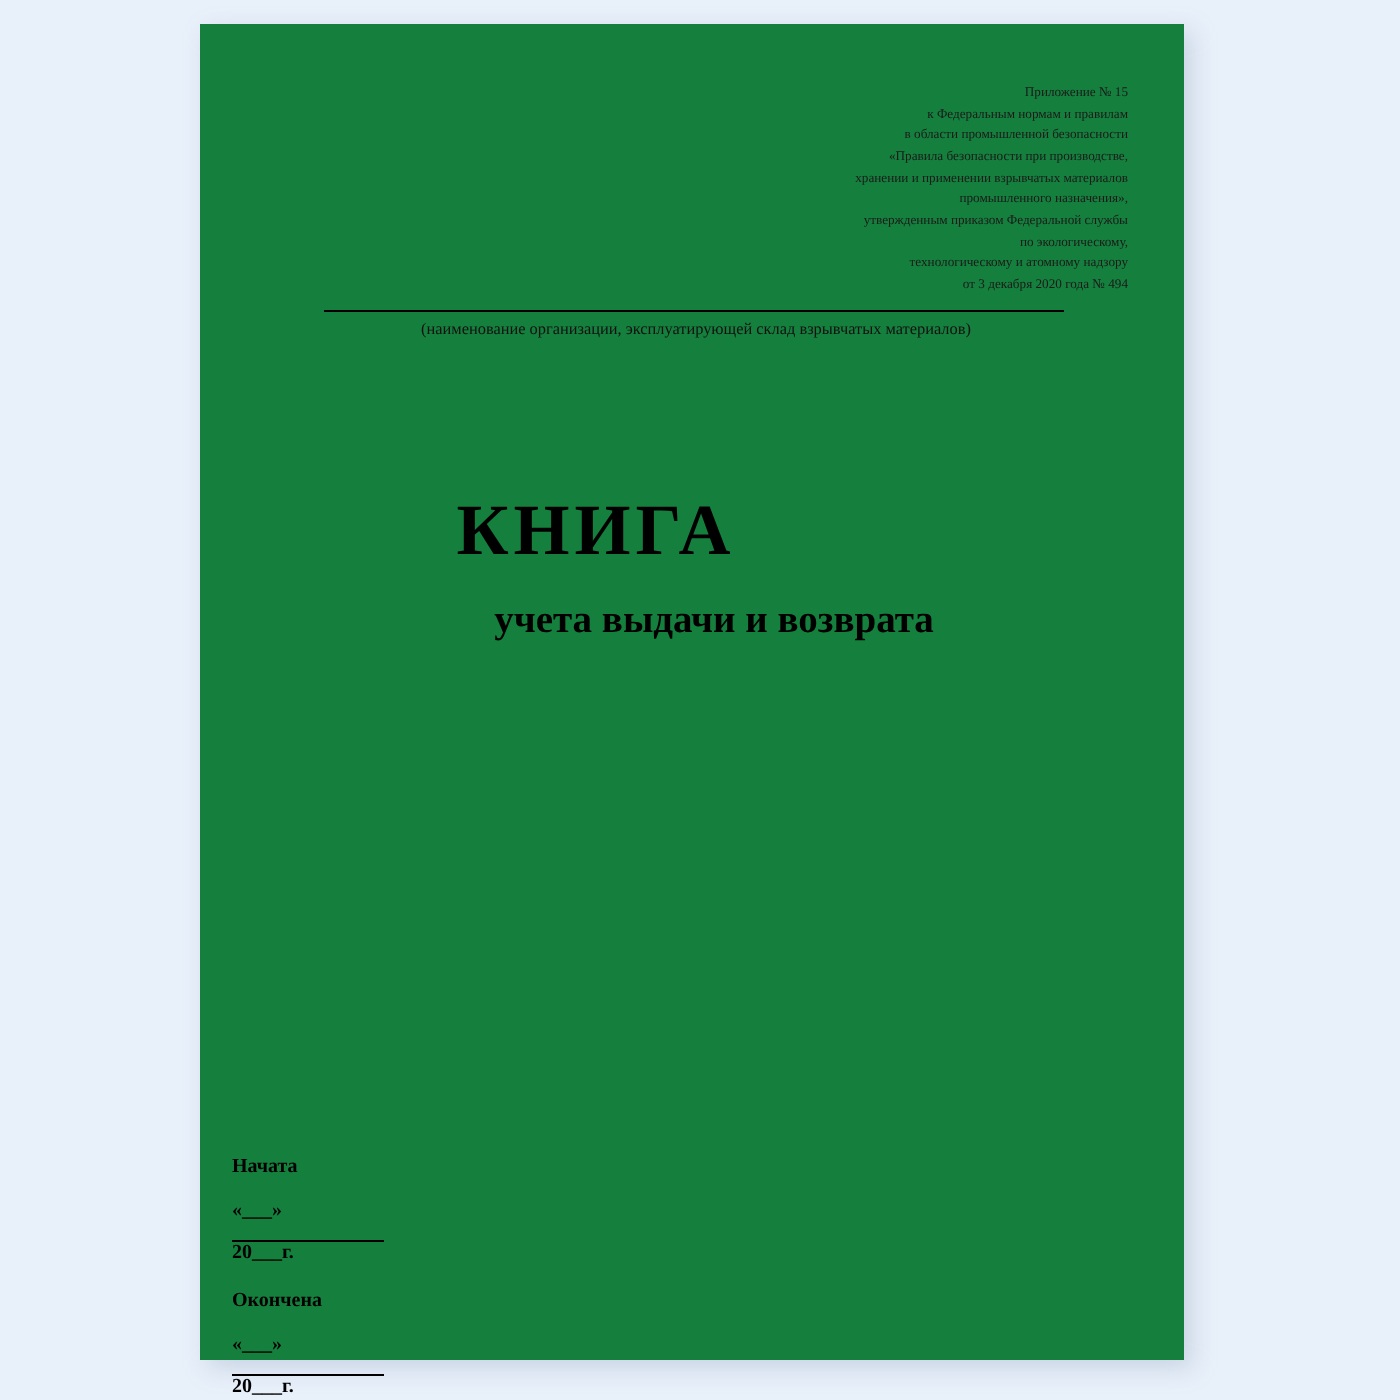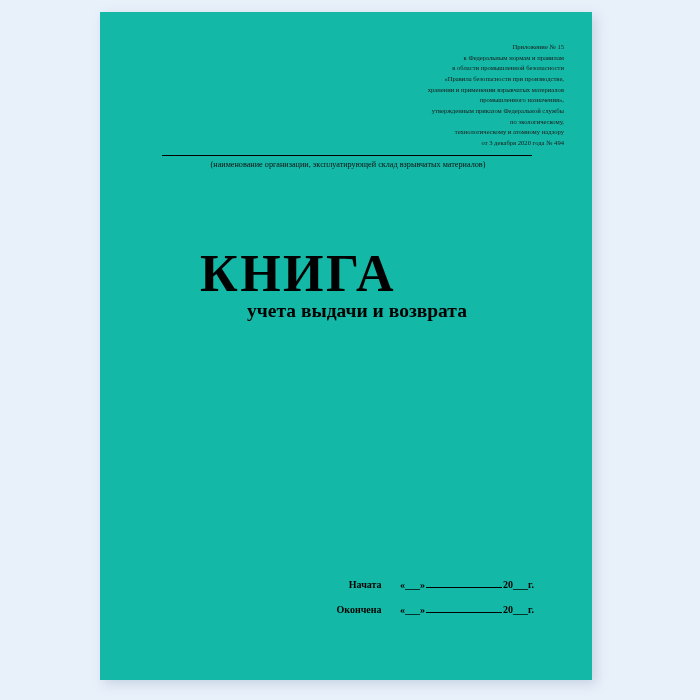--- a/index.html
+++ b/index.html
@@ -26,21 +26,21 @@
     height: 668px;
     background: rgba(120, 140, 170, 0.28);
     filter: blur(6px);
   }
   .page {
     position: absolute;
     left: 100px;
     top: 12px;
     width: 492px;
     height: 668px;
-    background: #14b8a6;
+    background: #15803d;
     box-sizing: border-box;
     padding: 0;
   }
   
   .ref-block {
     position: absolute;
     right: 28px;
     top: 30px;
     width: 290px;
     text-align: right;
@@ -70,21 +70,21 @@
     color: #111;
     font-family: "Liberation Serif", serif;
   }
   
   .title-main {
     position: absolute;
     left: 0;
     top: 232px;
     width: 396px;
     text-align: center;
-    font-size: 52px;
+    font-size: 36px;
     font-weight: bold;
     letter-spacing: 2.5px;
     color: #000;
     font-family: "Liberation Serif", serif;
   }
   .title-sub {
     position: absolute;
     left: 0;
     top: 284px;
     width: 492px;
@@ -109,20 +109,21 @@
   .field-row {
     display: flex;
     justify-content: flex-end;
     align-items: baseline;
     padding-right: 58px;
     margin-bottom: 13px;
     font-size: 10px;
     font-weight: bold;
     font-family: "Liberation Serif", serif;
     color: #000;
+    flex-direction: column;
   }
   .field-label {
     white-space: nowrap;
   }
   .field-quote {
     white-space: nowrap;
     letter-spacing: 0;
     margin-left: 16px;
   }
   .field-gap {

